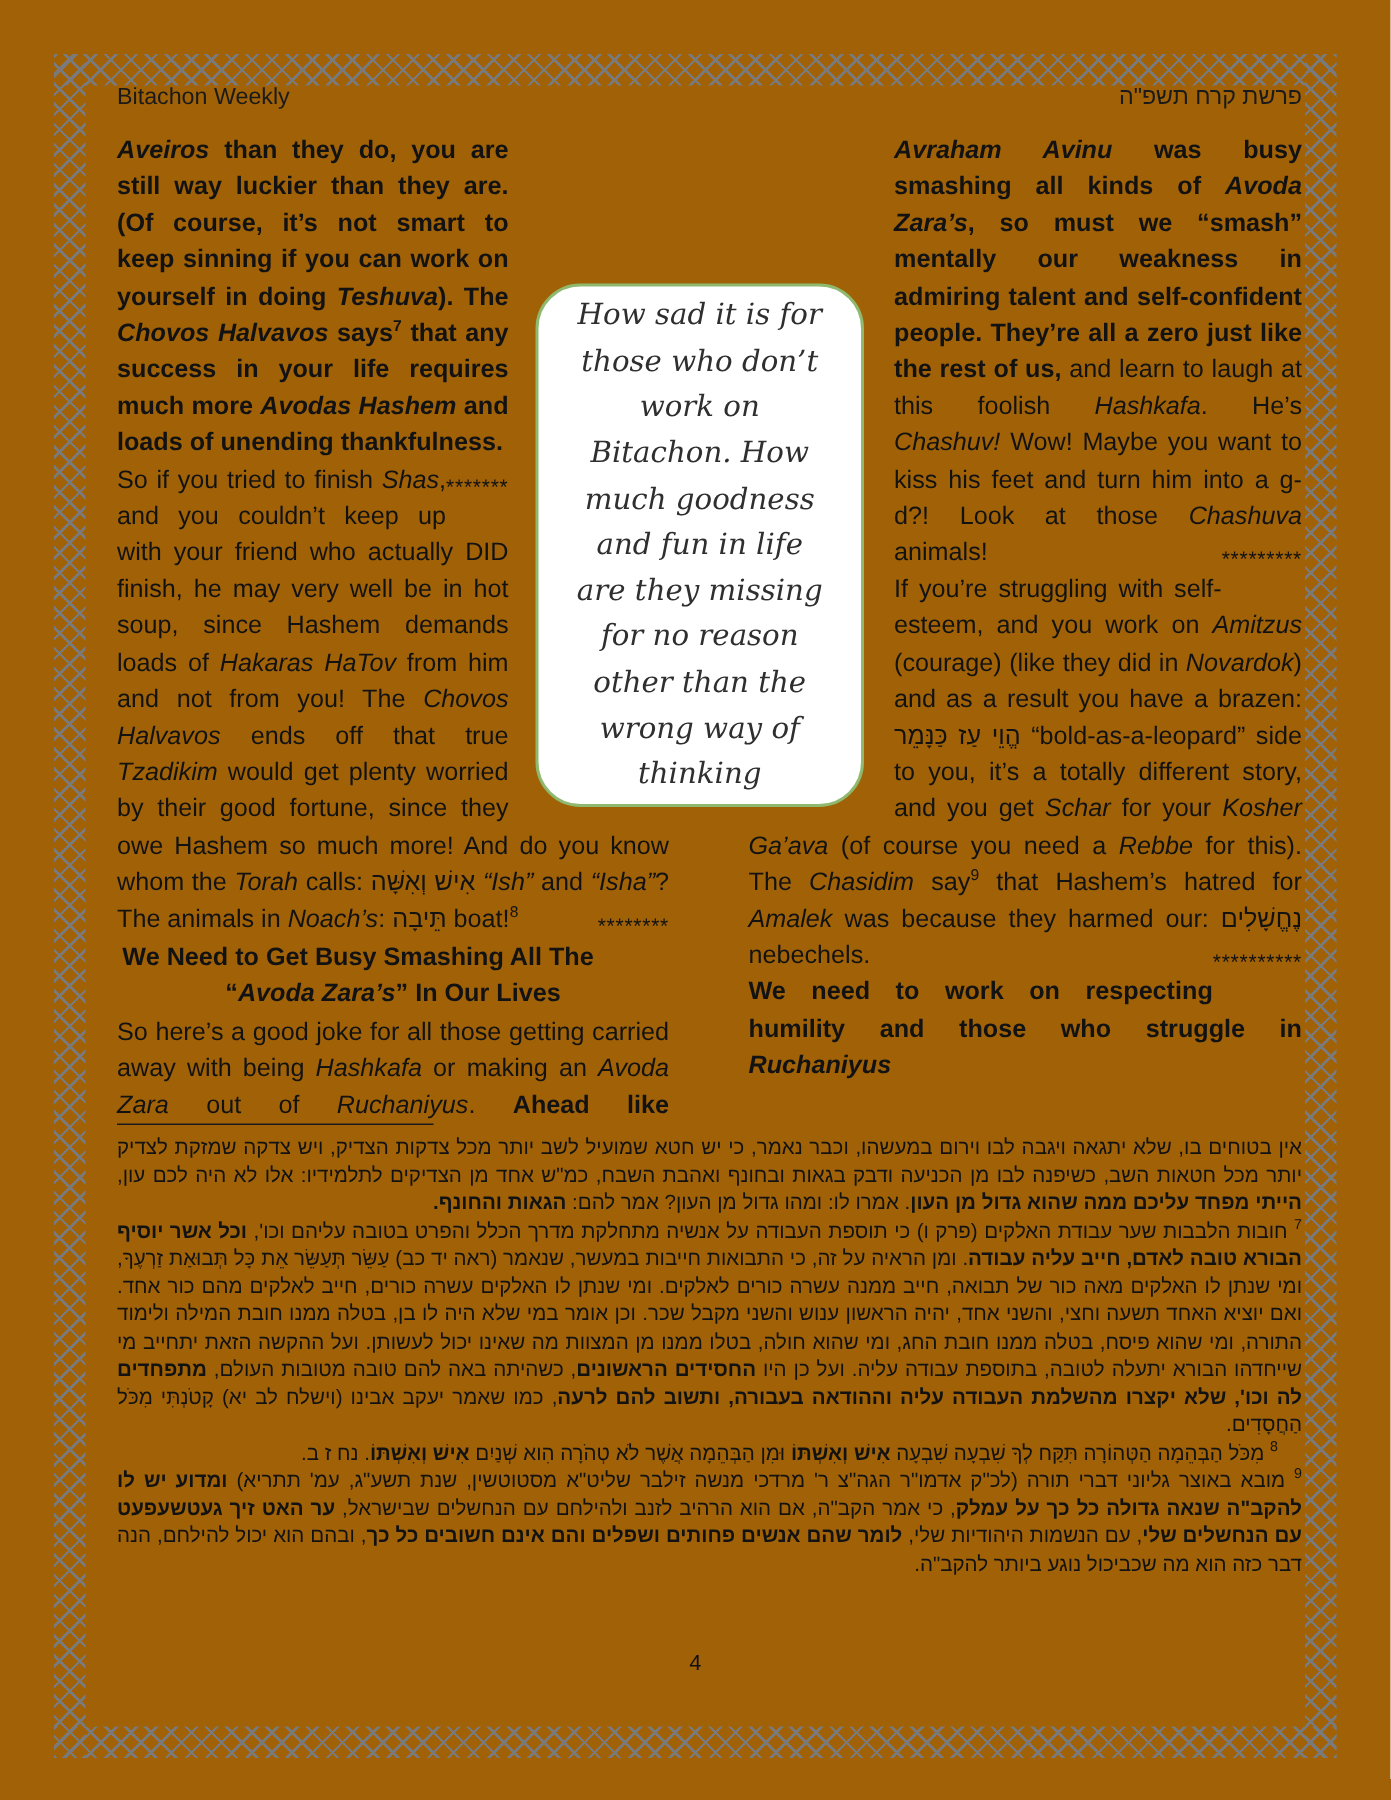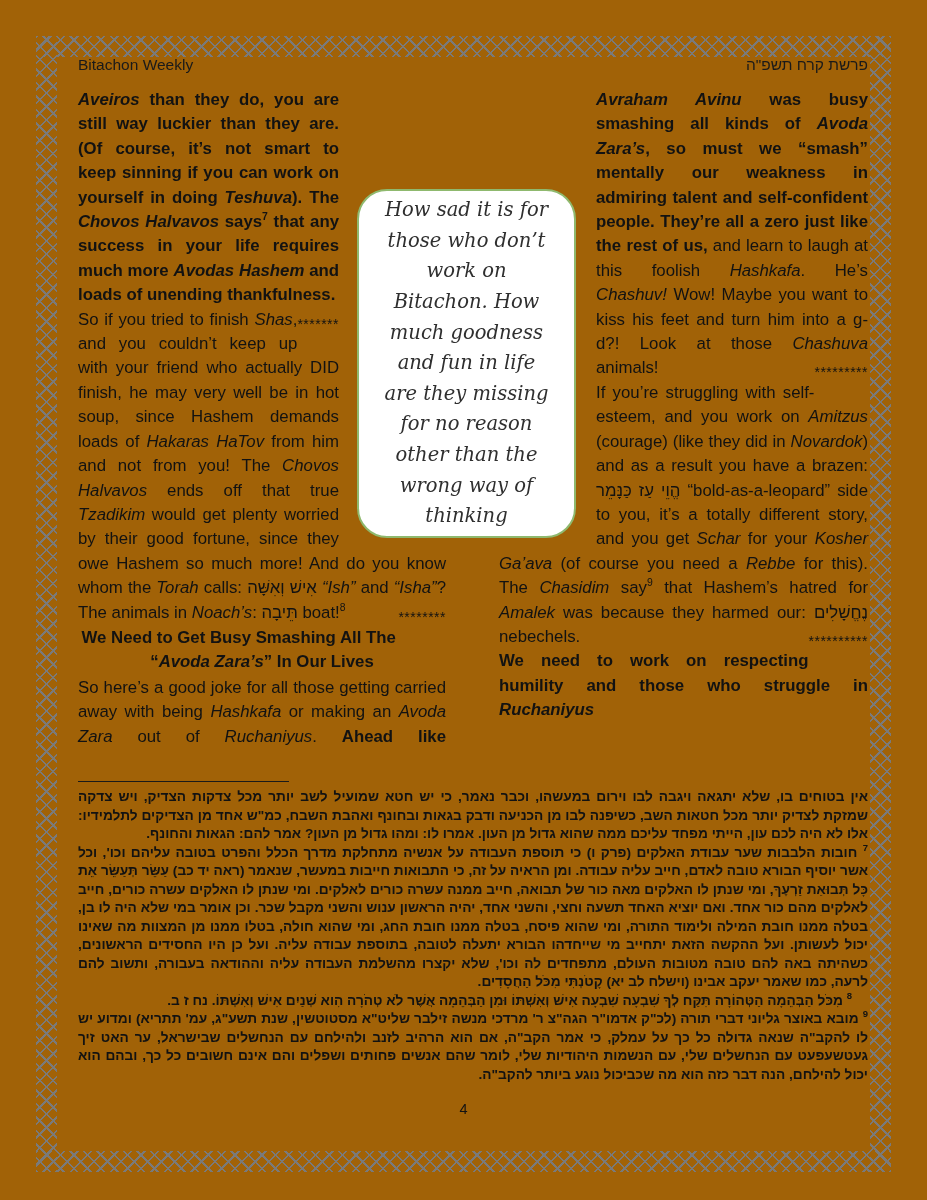--- a/index.html
+++ b/index.html
@@ -45,21 +45,21 @@
     border:2.2px solid #8fb96e; border-radius:30px; background:#ffffff;
     display:flex; align-items:center; justify-content:center;
     padding:6px 14px; box-sizing:border-box;
   }
   .callout-text {
     font-family:"DejaVu Serif", serif; font-style:italic;
     font-size:19.5px; line-height:30.6px; color:#2f2f2f;
     text-align:center; white-space:pre-line;
   }
 
-  .footer-area { position:absolute; left:78px; top:781px; width:790px;font-weight:bold; }
+  .footer-area { position:absolute; left:78px; top:749px; width:790px; }
   .fn-sep { width:211px; border-top:1.4px solid #1a1a1a; margin:0 0 6px 0; }
   .footnotes {
     direction:rtl; font-size:13.7px; line-height:18.5px;
     text-align:justify; color:#121212;
   }
   .fn { margin:0; }
   .fn-indent { text-indent:16px; }
   .footnotes sup { font-size:9.5px; }
 
   .page-num {

